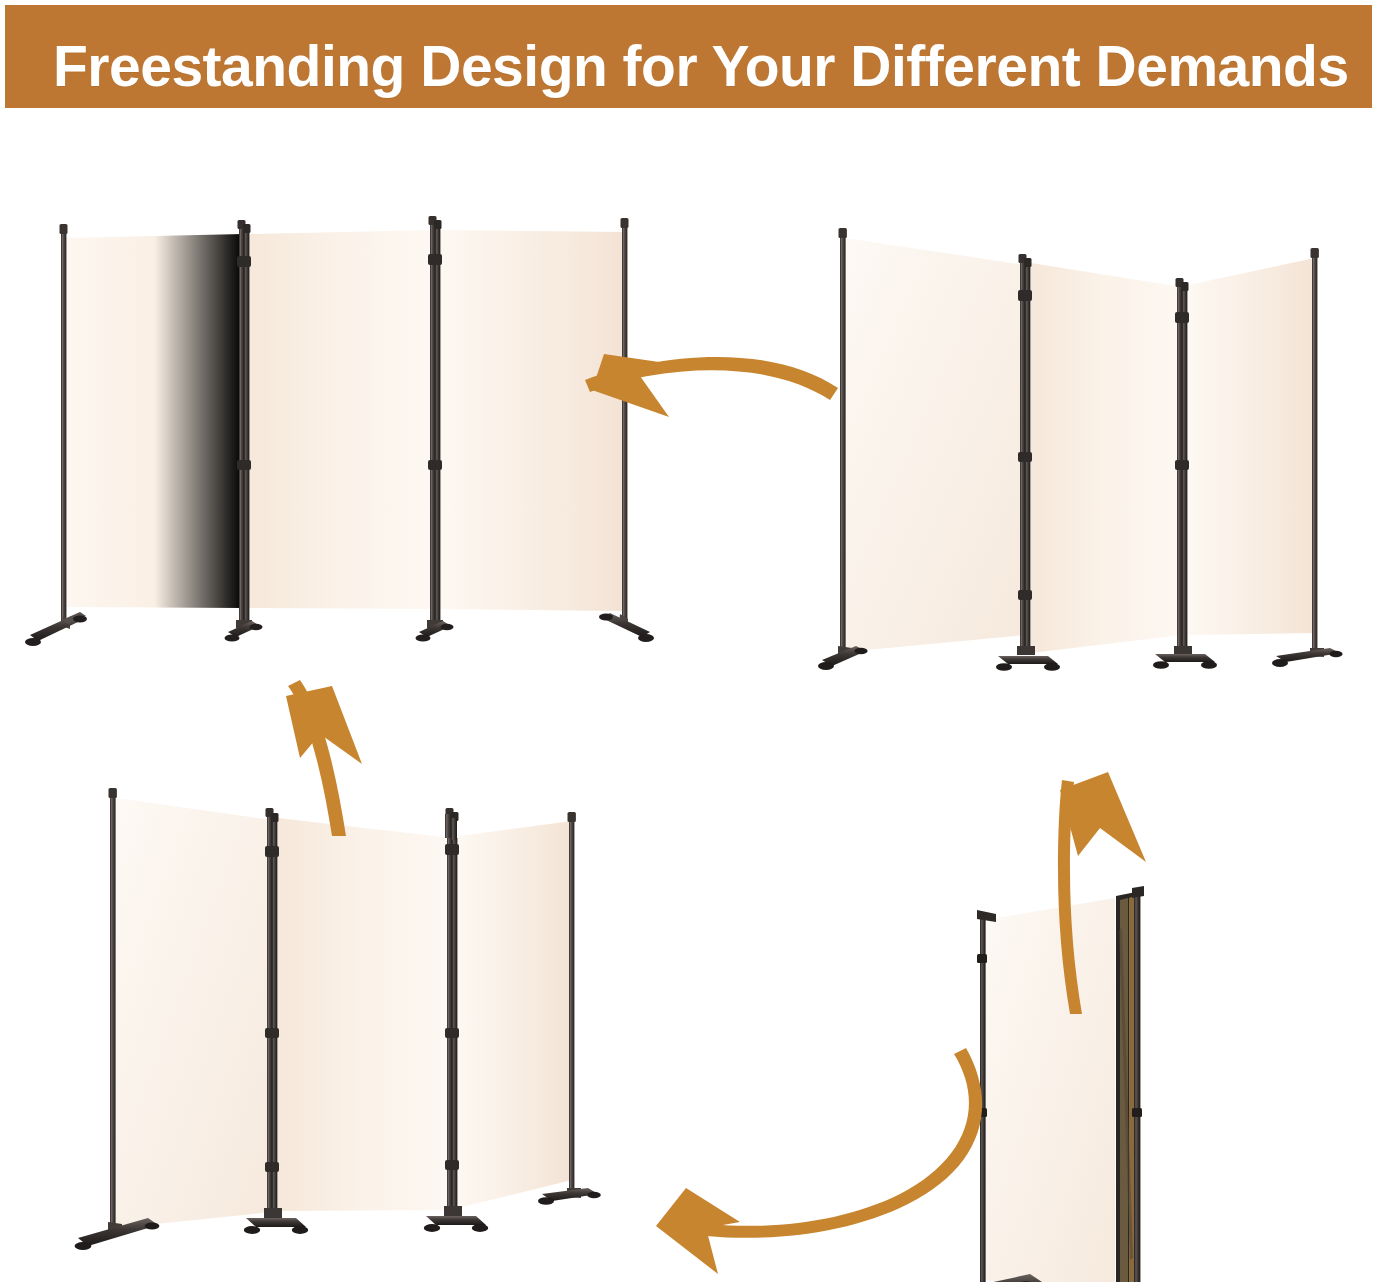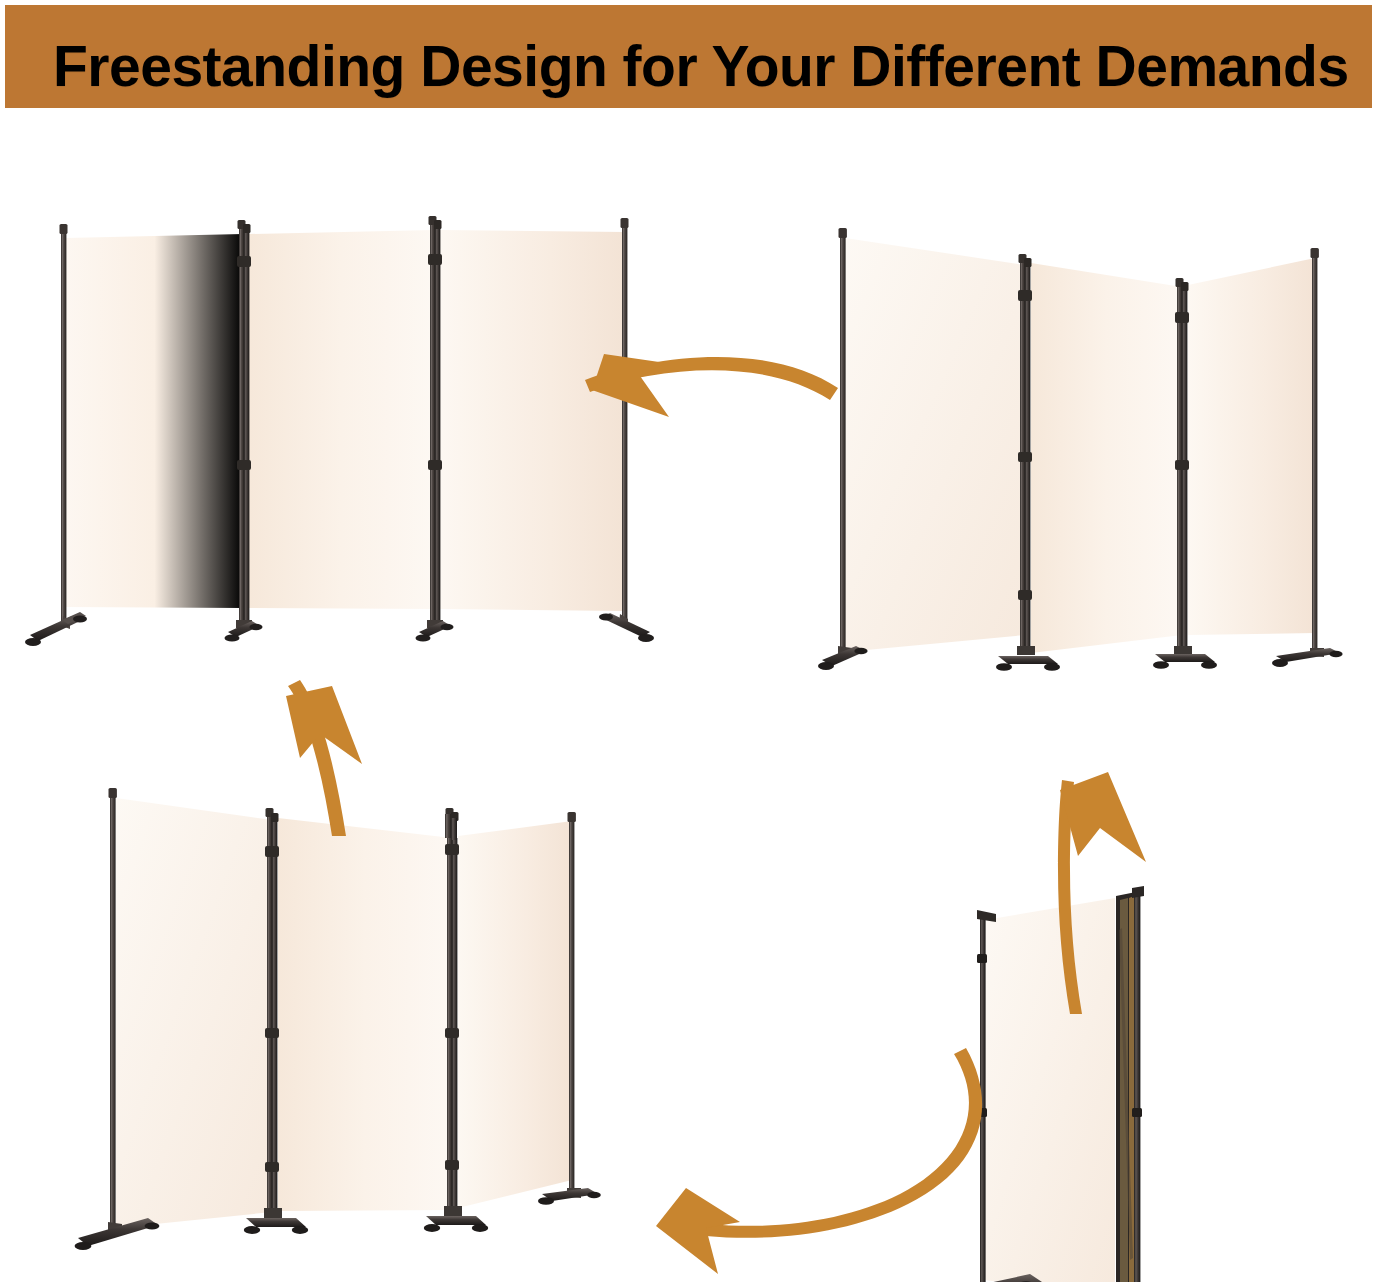--- a/index.html
+++ b/index.html
@@ -9,21 +9,21 @@
   }
   #stage{position:absolute;inset:0;background:#ffffff;}
 
   
   #banner{
     position:absolute;left:5px;top:5px;width:1367px;height:103px;
     background:#bd7733;
     display:flex;align-items:center;
   }
   #banner-title{
-    color:#000000;
+    color:#ffffff;
     font-size:57px;
     font-weight:bold;
     letter-spacing:-0.5px;
     line-height:1;
     margin-left:48px;
     white-space:nowrap;
     transform:scaleX(1.0);
     transform-origin:left center;
     text-shadow:0 1px 0 rgba(0,0,0,.05);
     margin-top:20px;

